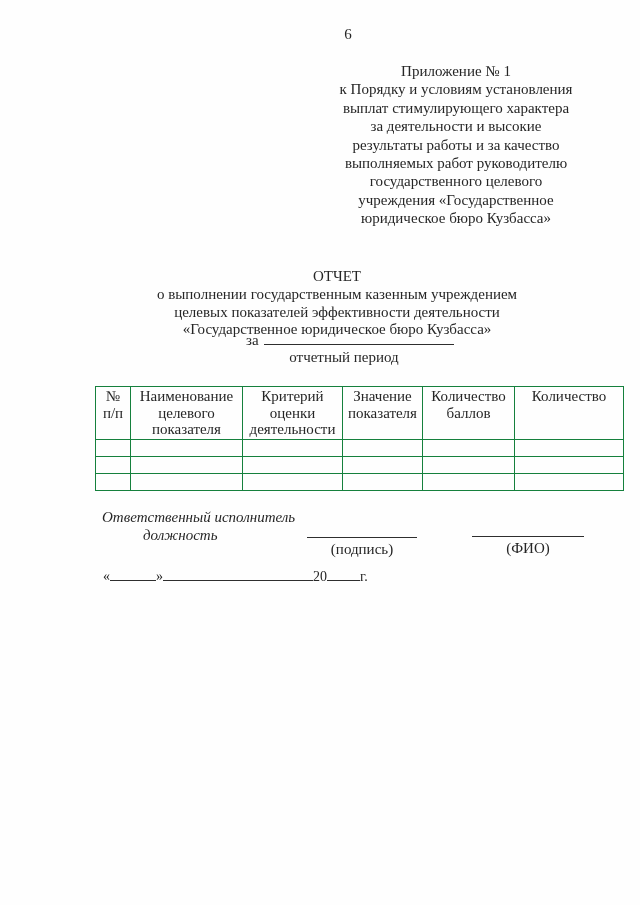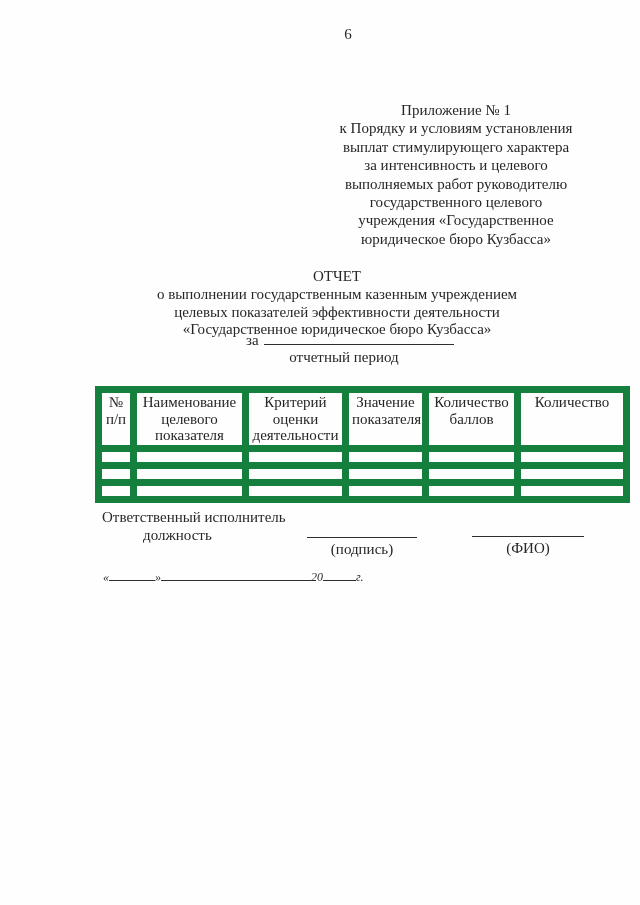--- a/index.html
+++ b/index.html
@@ -22,21 +22,20 @@
     width:30px;
     text-align:center;
     font-size:15px;
   }
   .appendix-block {
     position:absolute;
     left:335px; top:62px;
     width:242px;
     text-align:center;
     line-height:18.4px;
-    margin-top:39px;
   }
   .appendix-block .line { white-space:nowrap; }
   .title-block {
     position:absolute;
     left:37px; top:268px;
     width:600px;
     text-align:center;
     line-height:17.8px;
   }
   .title-block .line { white-space:nowrap; }
@@ -60,70 +59,70 @@
   }
   table.report-table {
     position:absolute;
     left:95px; top:386px;
     width:528px;
     border-collapse:collapse;
     table-layout:fixed;
     font-size:15px;
   }
   table.report-table th, table.report-table td {
-    border:7px solid #15803d;
+    border:1px solid #15803d;
     vertical-align:top;
     text-align:center;
     font-weight:normal;
     padding:1px 3px;
     line-height:16.5px;
     overflow:hidden;
   }
   table.report-table thead tr { height:52px; }
   table.report-table tbody tr { height:17px; }
-  .sig-label { position:absolute; white-space:nowrap; }
+  .sig-label { position:absolute; white-space:nowrap;font-style:italic; }
   .responsible-label { left:102px; top:509px; }
   .position-label { left:143px; top:527px; }
   .sig-underline {
     position:absolute;
     border-bottom:1px solid #2e2e2e;
   }
   .signature-line { left:307px; top:524px; width:110px; height:14px; }
   .name-line { left:472px; top:523px; width:112px; height:14px; }
   .under-caption {
     position:absolute;
     font-size:15px;
     text-align:center;
     white-space:nowrap;
   }
   .signature-caption { left:307px; top:541px; width:110px; }
   .name-caption { left:472px; top:540px; width:112px; }
   .date-row {
     position:absolute;
     left:103px; top:568px;
     white-space:nowrap;
-    font-size:12px;
-    font-style:italic;
+    font-size:14px;
   }
   .date-row .day-underline { width:46px; }
   .date-row .month-underline { width:150px; }
   .date-row .year-underline { width:33px; }
 </style>
 </head>
 <body>
 
 <div class="page">
 
   <div class="page-number">6</div>
 
   <div class="appendix-block">
     <div class="line">Приложение № 1</div>
     <div class="line">к Порядку и условиям установления</div>
     <div class="line">выплат стимулирующего характера</div>
-    <div class="line">за интенсивность и целевого</div>
+    <div class="line">за деятельности и высокие</div>
+    <div class="line">результаты работы и за качество</div>
     <div class="line">выполняемых работ руководителю</div>
     <div class="line">государственного целевого</div>
     <div class="line">учреждения «Государственное</div>
     <div class="line">юридическое бюро Кузбасса»</div>
   </div>
 
   <div class="title-block">
     <div class="line">ОТЧЕТ</div>
     <div class="line">о выполнении государственным казенным учреждением</div>
     <div class="line">целевых показателей эффективности деятельности</div>

